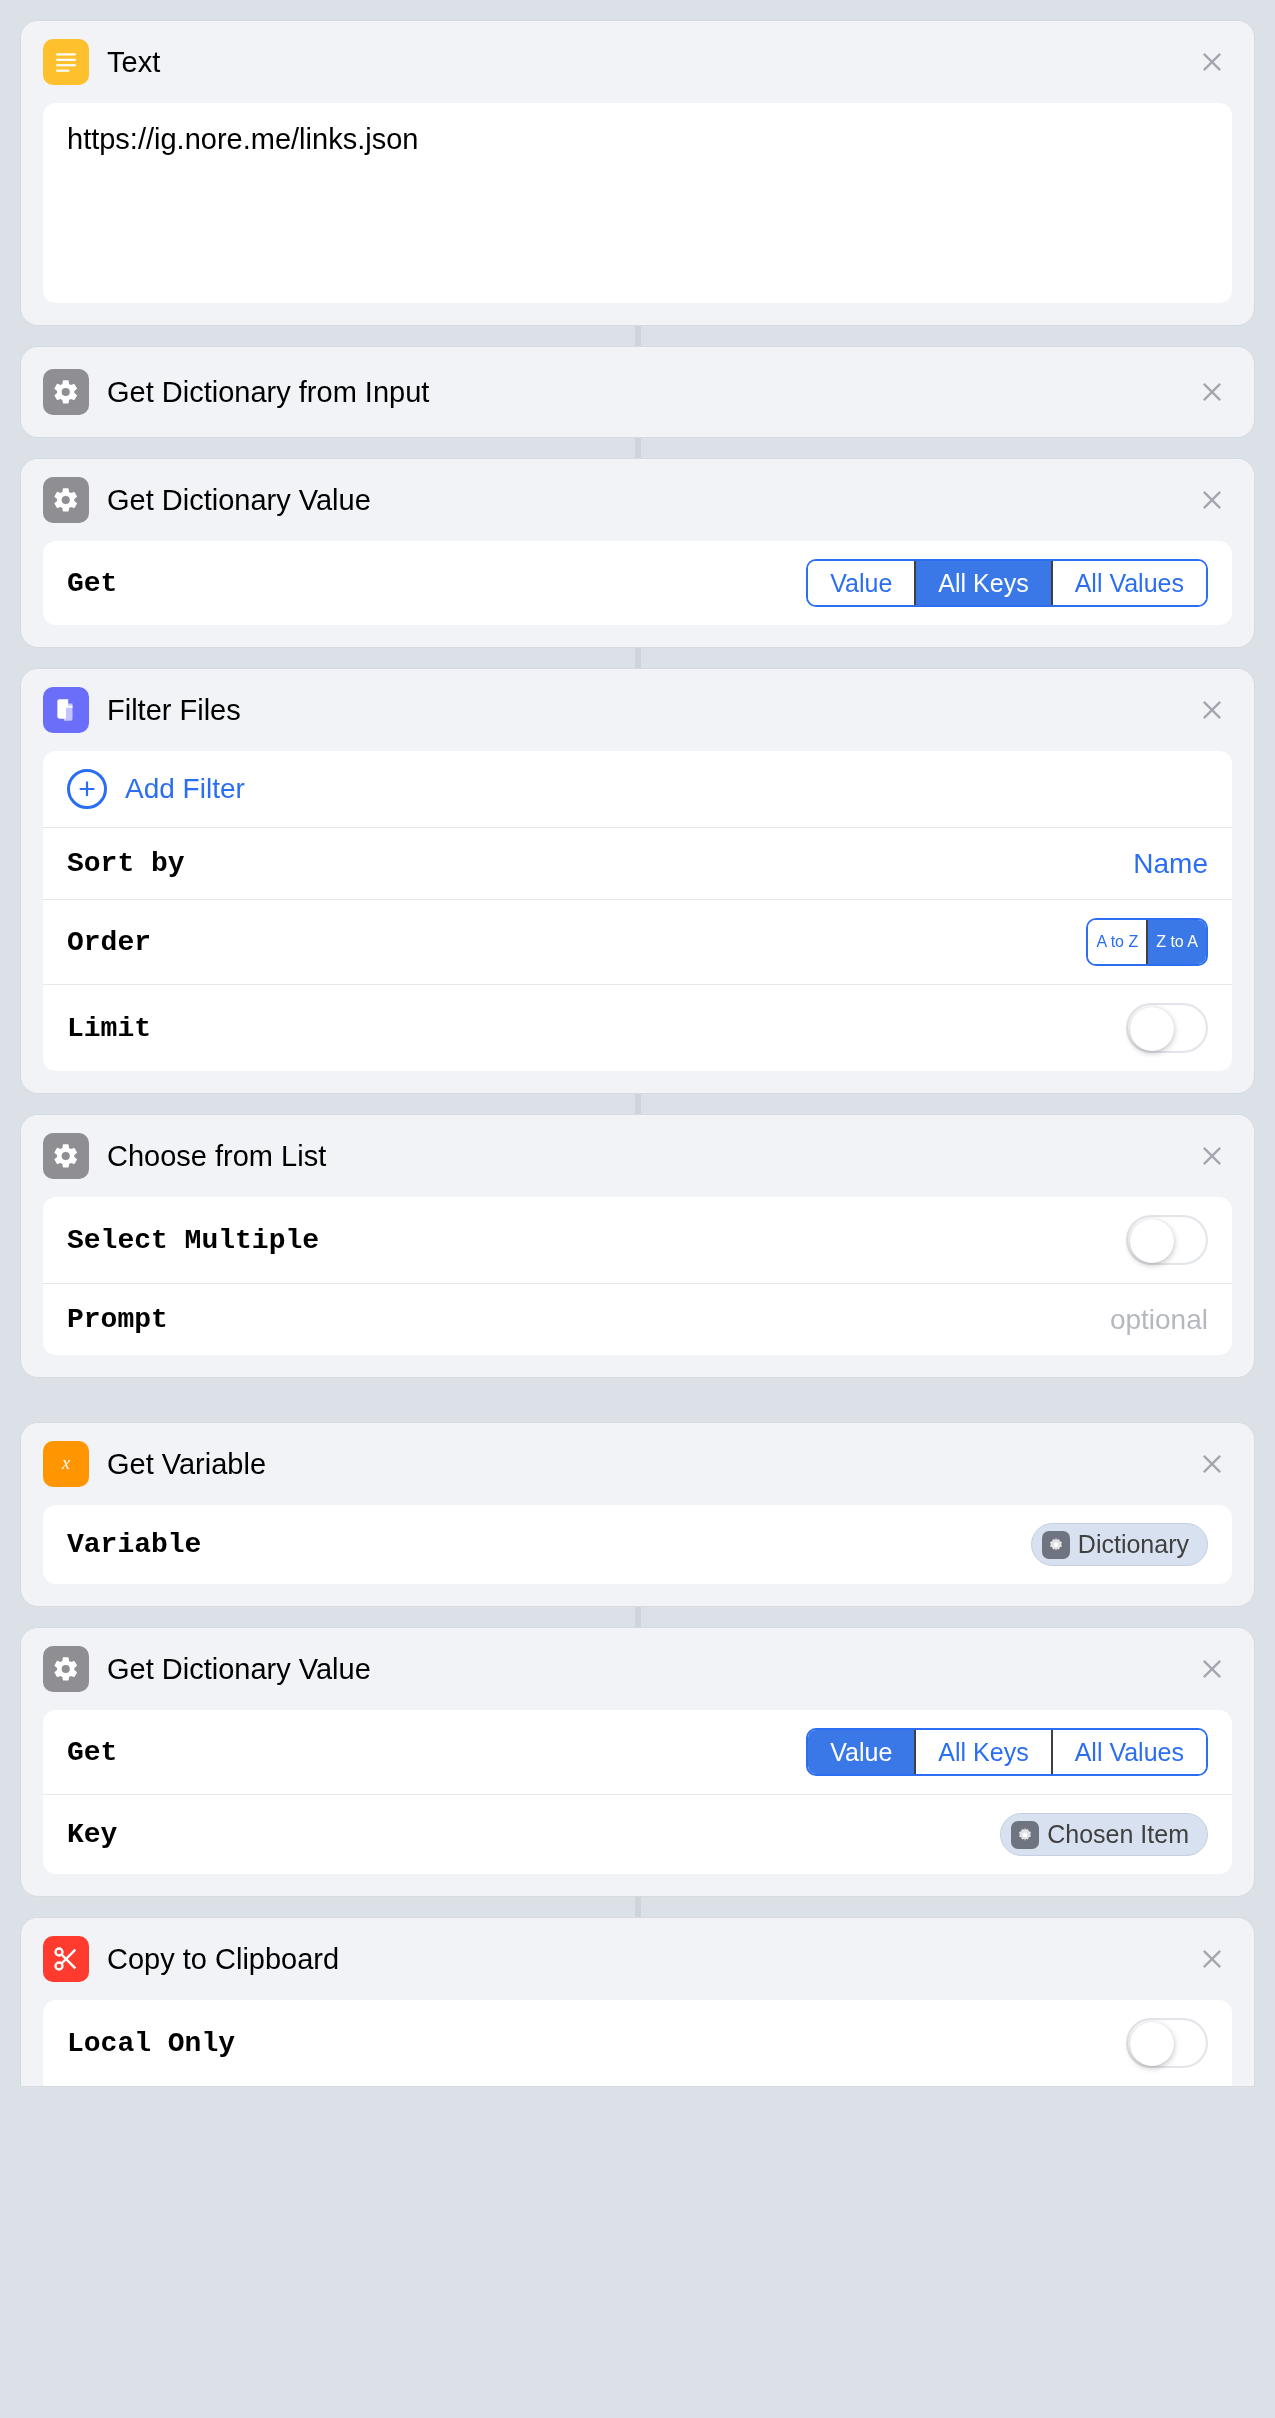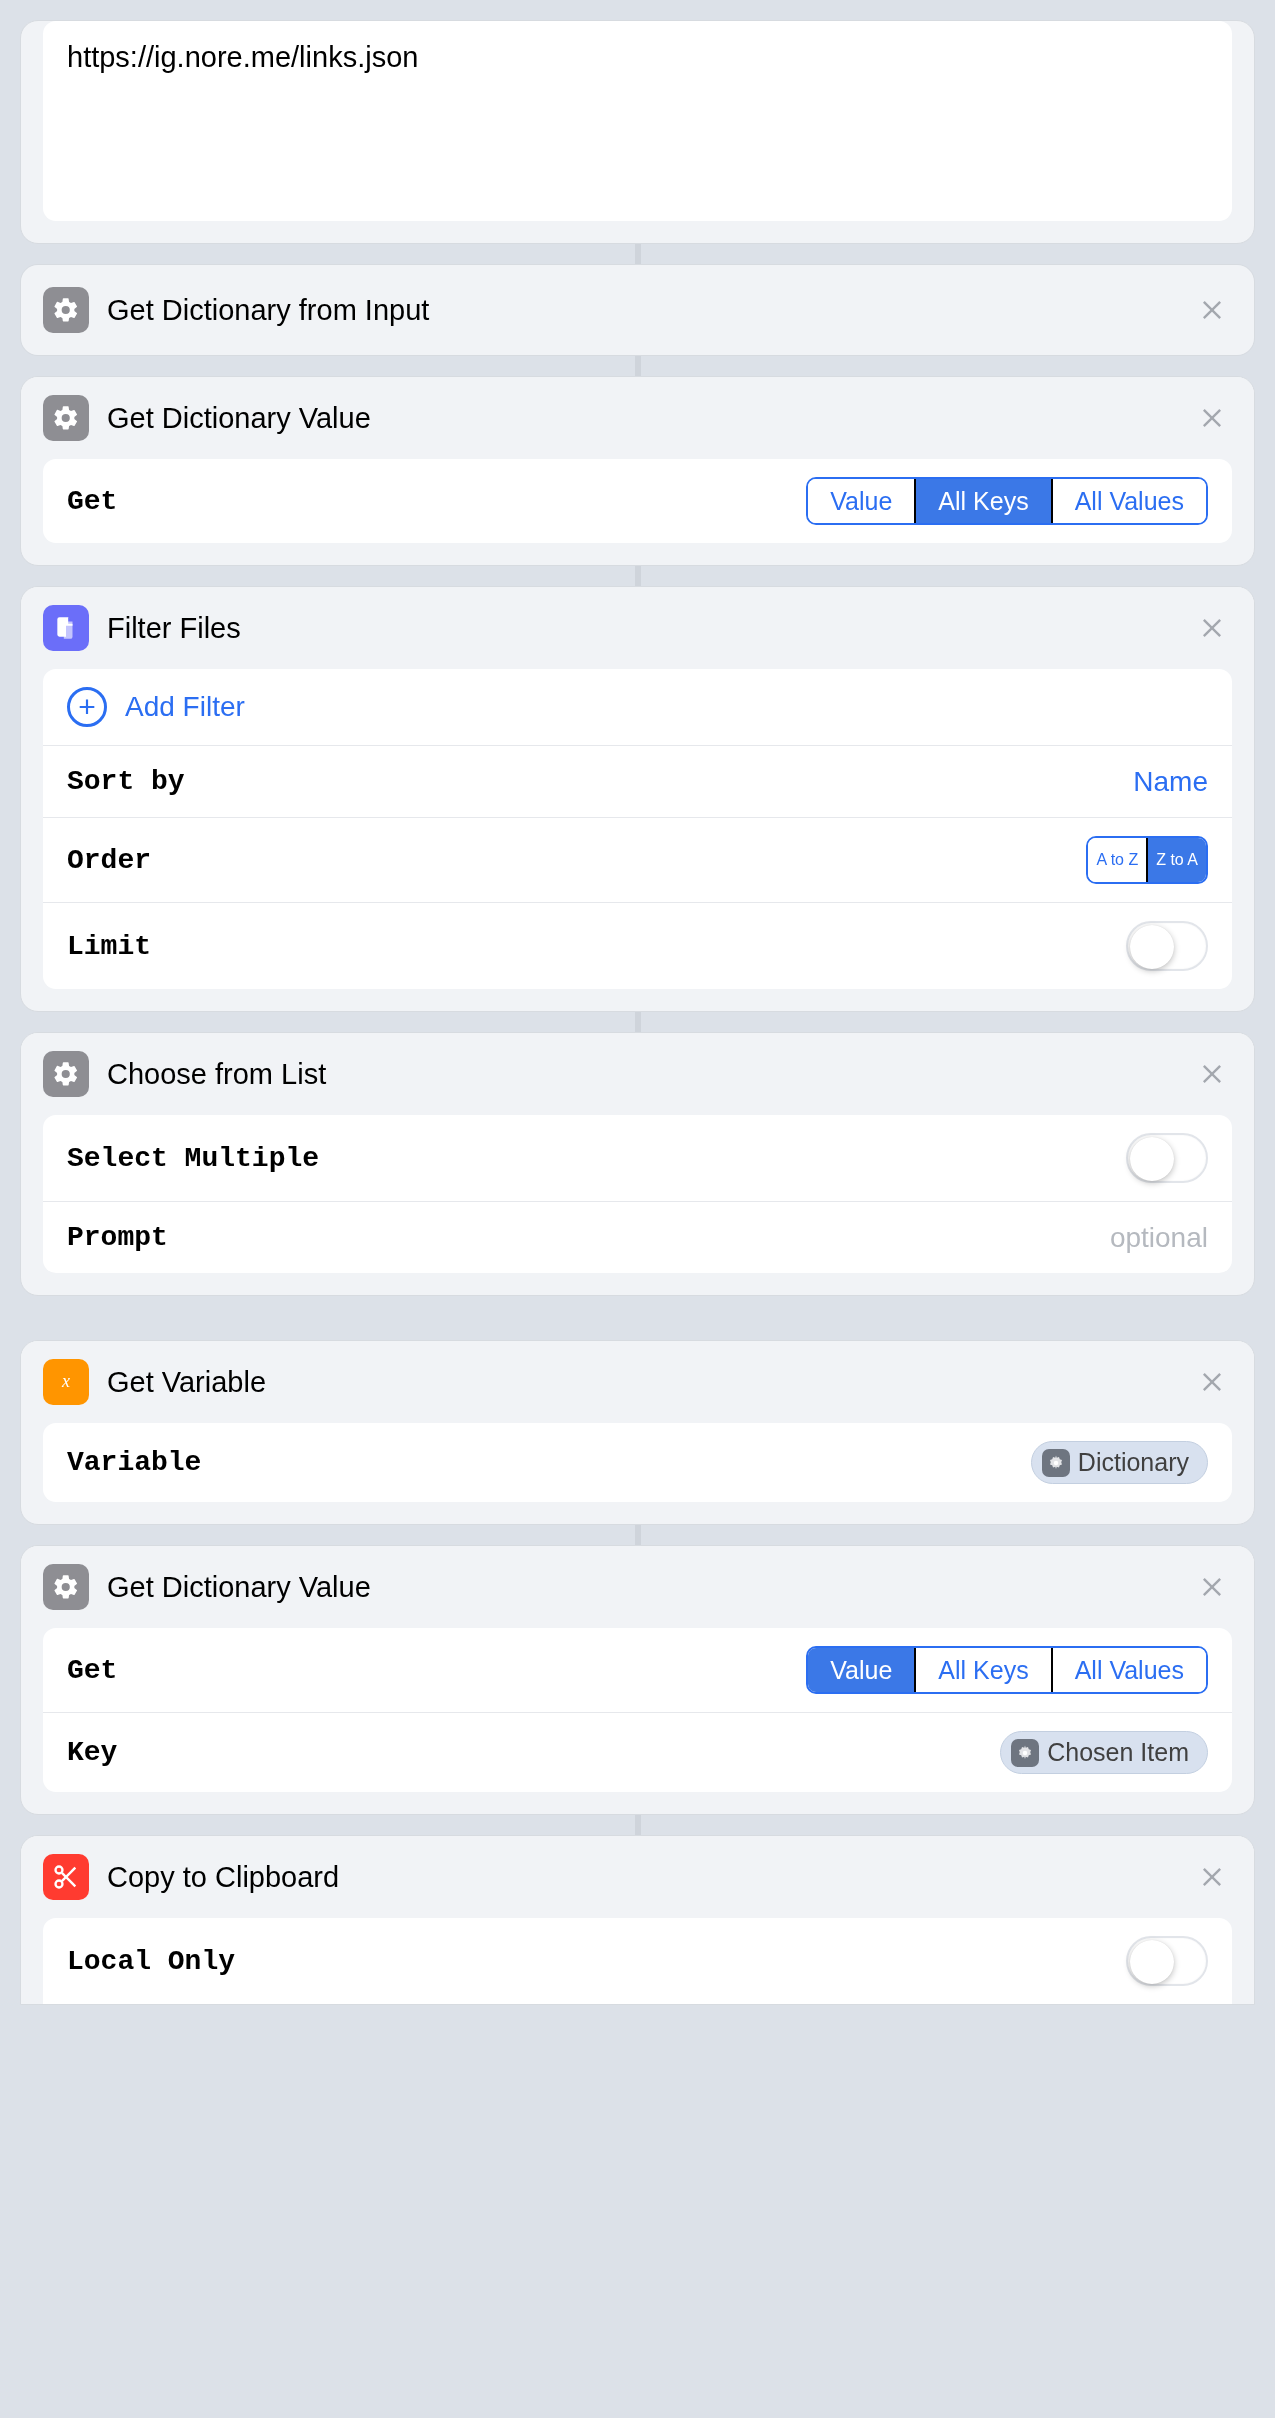--- a/index.html
+++ b/index.html
@@ -111,21 +111,21 @@
     height: 48px;
   }
   .seg-item {
     padding: 0 22px;
     display:flex;align-items:center;justify-content:center;
     font-size: 25px;
     color: #2b6ef2;
     background: #fff;
     cursor: pointer;
   }
-  .seg-item + .seg-item { border-left: 2px solid #000000; }
+  .seg-item + .seg-item { border-left: 2px solid #404040; }
   .seg-item.active {
     background: #3b78e7;
     color: #fff;
   }
   .seg.small .seg-item { padding: 0 8px; font-size: 16px; }
   .toggle {
     width: 82px; height: 50px;
     background: #fff;
     border: 2px solid #e2e5ea;
     border-radius: 25px;
@@ -177,20 +177,37 @@
   .svg-white { fill: #fff; }
 </style>
 </head>
 <body>
 
 <div class="workflow">
 
   <div style="height:20px"></div>
 
   <div class="card">
+    <div class="card-header">
+      <div class="card-icon icon-text">
+        <svg width="26" height="26" viewBox="0 0 24 24">
+            <rect x="3" y="4" width="18" height="2" class="svg-white"></rect>
+            <rect x="3" y="9" width="18" height="2" class="svg-white"></rect>
+            <rect x="3" y="14" width="18" height="2" class="svg-white"></rect>
+            <rect x="3" y="19" width="12" height="2" class="svg-white"></rect>
+          </svg>
+      </div>
+      <div class="card-title">Text</div>
+      <div class="close-x">
+        <svg width="28" height="28" viewBox="0 0 24 24" stroke="#a3a7ae" stroke-width="2" fill="none">
+            <line x1="5" y1="5" x2="19" y2="19"></line>
+            <line x1="19" y1="5" x2="5" y2="19"></line>
+          </svg>
+      </div>
+    </div>
     <div class="card-body textarea">https://ig.nore.me/links.json</div>
   </div>
 
   <div class="connector"></div>
 
   <div class="card">
     <div class="card-header no-body">
       <div class="card-icon icon-gear">
         <svg width="28" height="28" viewBox="0 0 24 24" class="svg-white">
             <path d="M19.14,12.94a7.14,7.14,0,0,0,.05-.94,7.14,7.14,0,0,0-.05-.94l2.11-1.65a.5.5,0,0,0,.12-.64l-2-3.46a.5.5,0,0,0-.61-.22l-2.49,1a7,7,0,0,0-1.62-.94l-.38-2.65A.5.5,0,0,0,13.77,2H9.77a.5.5,0,0,0-.5.42L8.89,5.07a7,7,0,0,0-1.62.94l-2.49-1a.5.5,0,0,0-.61.22l-2,3.46a.5.5,0,0,0,.12.64L4.4,11.06a7.14,7.14,0,0,0-.05.94,7.14,7.14,0,0,0,.05.94L2.29,14.59a.5.5,0,0,0-.12.64l2,3.46a.5.5,0,0,0,.61.22l2.49-1a7,7,0,0,0,1.62.94l.38,2.65a.5.5,0,0,0,.5.42h4a.5.5,0,0,0,.5-.42l.38-2.65a7,7,0,0,0,1.62-.94l2.49,1a.5.5,0,0,0,.61-.22l2-3.46a.5.5,0,0,0-.12-.64ZM11.77,15.5A3.5,3.5,0,1,1,15.27,12,3.5,3.5,0,0,1,11.77,15.5Z"></path>

